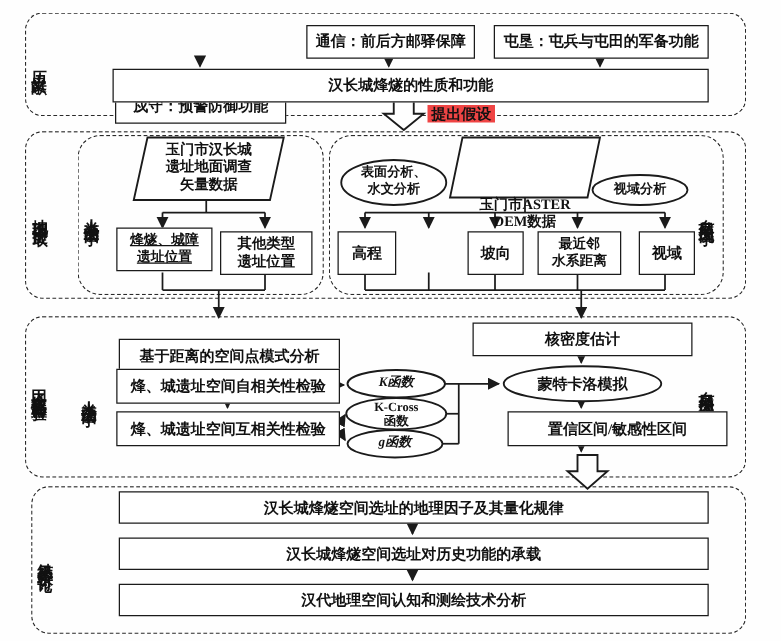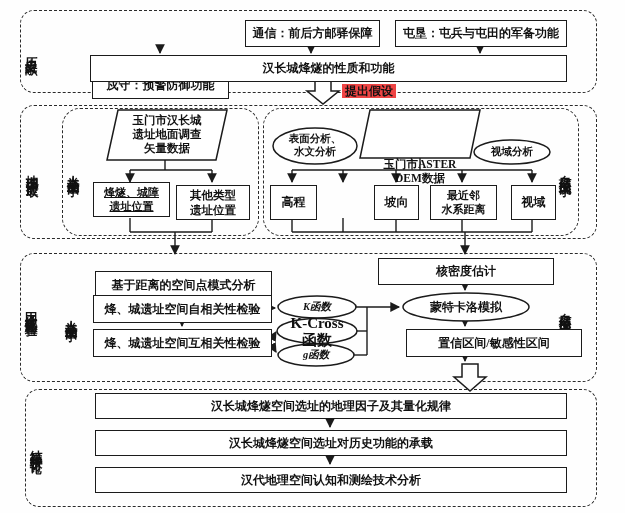--- a/index.html
+++ b/index.html
@@ -24,21 +24,21 @@
   .box{
     position:absolute;z-index:3;border:1.5px solid #1b1b1b;background:#fff;
     display:flex;align-items:center;justify-content:center;text-align:center;
     font-weight:bold;font-size:12px;line-height:1.25;white-space:pre-line;
   }
   .shape-label{
     position:absolute;z-index:3;display:flex;align-items:center;justify-content:center;
     text-align:center;font-weight:bold;font-size:11.5px;line-height:1.2;white-space:pre-line;
   }
   .shape-label.small{font-size:10.5px;}
-  .shape-label.tiny{font-size:15px;line-height:1.1;}
+  .shape-label.tiny{font-size:10px;line-height:1.1;}
   .shape-label.ital{font-style:italic;}
   .floatlabel{
     position:absolute;z-index:4;background:#ef4444;padding:0 3px;
     font-weight:bold;font-size:12px;line-height:14px;
   }
 </style>
 </head>
 <body>
 
 <div id="stage">

